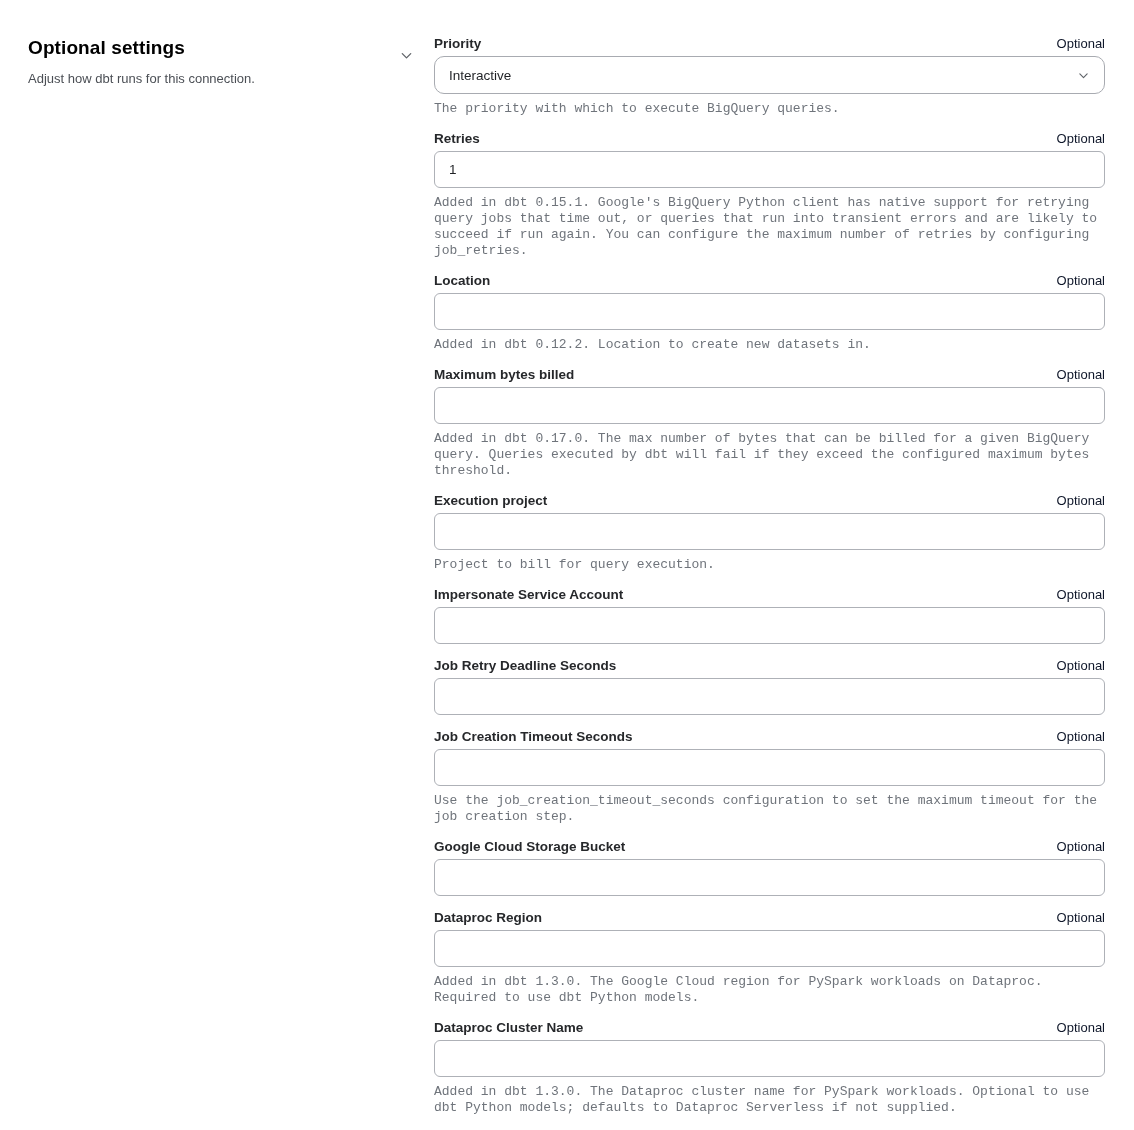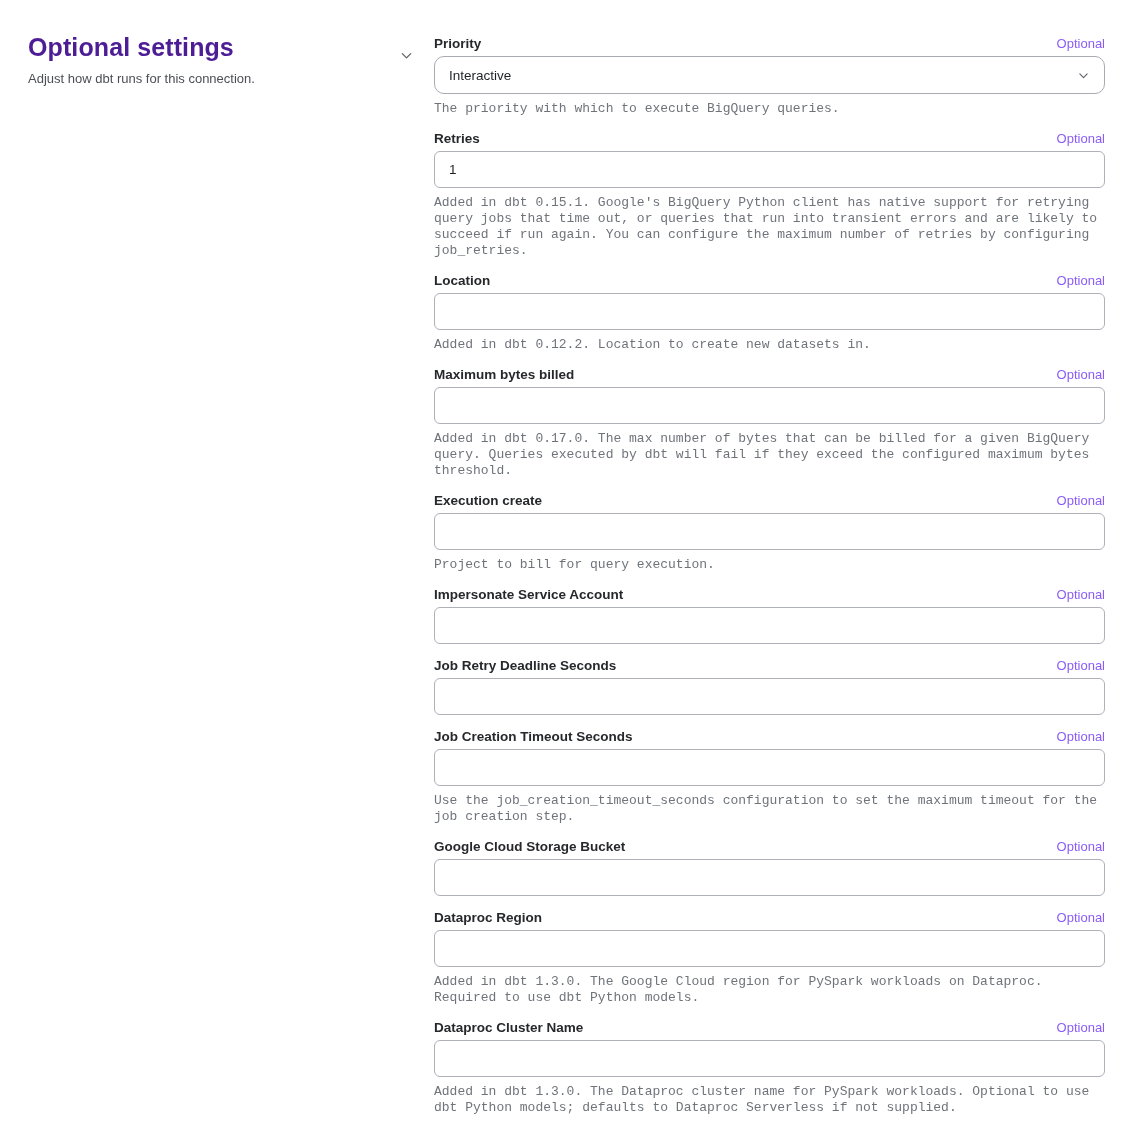--- a/index.html
+++ b/index.html
@@ -18,24 +18,24 @@
   
   .section-info {
     width: 434px;
     flex: 0 0 434px;
     padding: 36px 18px 0 28px;
     display: flex;
     justify-content: space-between;
     align-items: flex-start;
   }
   .section-title {
-    font-size: 25px;
+    font-size: 19px;
     font-weight: 700;
     letter-spacing: 0.1px;
-    color: #4c1d95;
+    color: #000000;
     line-height: 23px;
   }
   .section-subtitle {
     margin-top: 12px;
     font-size: 13px;
     color: #4b4f55;
     line-height: 16px;
   }
   .collapse-btn {
     border: none;
@@ -62,21 +62,21 @@
     gap: 39px;
   }
   .field-label {
     font-size: 13.5px;
     font-weight: 600;
     color: #26282b;
   }
   .optional-badge {
     font-size: 13px;
     font-weight: 400;
-    color: #8b5cf6;
+    color: #0f172a;
   }
   .text-input {
     width: 100%;
     height: 37px;
     border: 1px solid #aeb1b7;
     border-radius: 6px;
     background: #ffffff;
     font-family: "Liberation Sans", "DejaVu Sans", sans-serif;
     font-size: 13.5px;
     color: #1f2125;
@@ -171,21 +171,21 @@
       <span class="field-label">Maximum bytes billed</span>
       <span class="optional-badge">Optional</span>
     </div>
     
     <input class="text-input" type="text" style="">
     <p class="field-help">Added in dbt 0.17.0. The max number of bytes that can be billed for a given BigQuery query. Queries executed by dbt will fail if they exceed the configured maximum bytes threshold.</p>
   </div>
 
   <div class="form-field">
     <div class="label-row">
-      <span class="field-label">Execution create</span>
+      <span class="field-label">Execution project</span>
       <span class="optional-badge">Optional</span>
     </div>
     
     <input class="text-input" type="text" style="">
     <p class="field-help">Project to bill for query execution.</p>
   </div>
 
   <div class="form-field">
     <div class="label-row">
       <span class="field-label">Impersonate Service Account</span>

